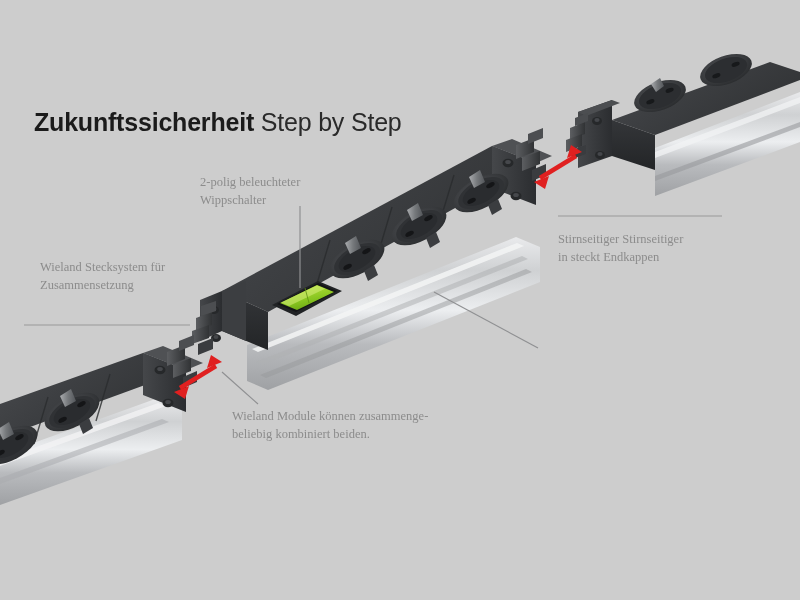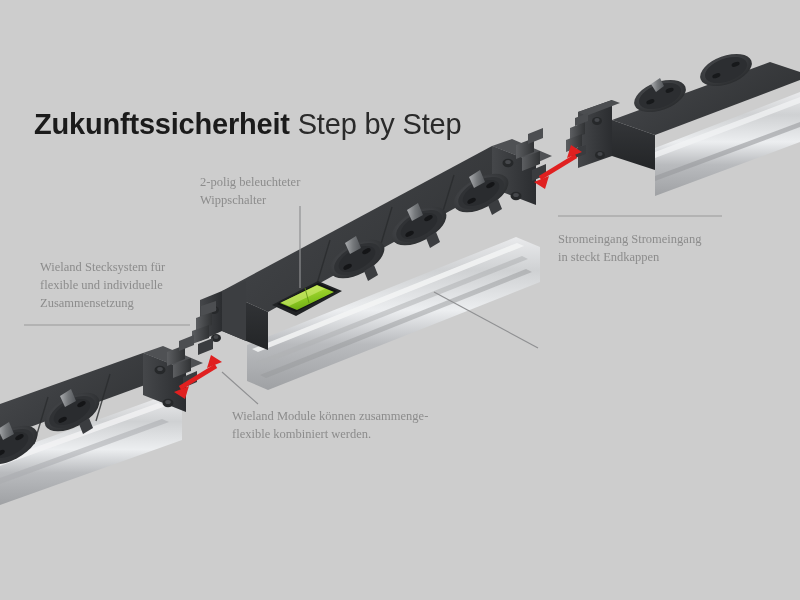--- a/index.html
+++ b/index.html
@@ -28,21 +28,21 @@
   .canvas {
     position: absolute;
     inset: 0;
   }
 
   
   .title {
     position: absolute;
     left: 34px;
     top: 108px;
-    font-size: 29px;
+    font-size: 25px;
     color: #1b1b1b;
     letter-spacing: -0.2px;
     white-space: nowrap;
   }
   .title .strong { font-weight: bold; }
   .title .light { font-weight: normal; color: #2a2a2a; }
 
   
   .callout {
     position: absolute;
@@ -330,28 +330,27 @@
     <span class="light">Step by Step</span>
   </div>
 
   <div class="callout" style="left:200px; top:173px;">
     <div>2-polig beleuchteter</div>
     <div>Wippschalter</div>
   </div>
 
   <div class="callout" style="left:40px; top:258px;">
     <div>Wieland Stecksystem für</div>
-    <div>flexible und individuelle</div>
     <div>Zusammensetzung</div>
   </div>
 
   <div class="callout" style="left:558px; top:230px;">
-    <div>Stromeingang Stromeingang</div>
+    <div>Stirnseitiger Stirnseitiger</div>
     <div>in steckt Endkappen</div>
   </div>
 
 
   <div class="callout" style="left:232px; top:407px;">
     <div>Wieland Module können zusammenge-</div>
-    <div>flexible kombiniert werden.</div>
+    <div>beliebig kombiniert beiden.</div>
   </div>
 
 </div>
 
 </body></html>

